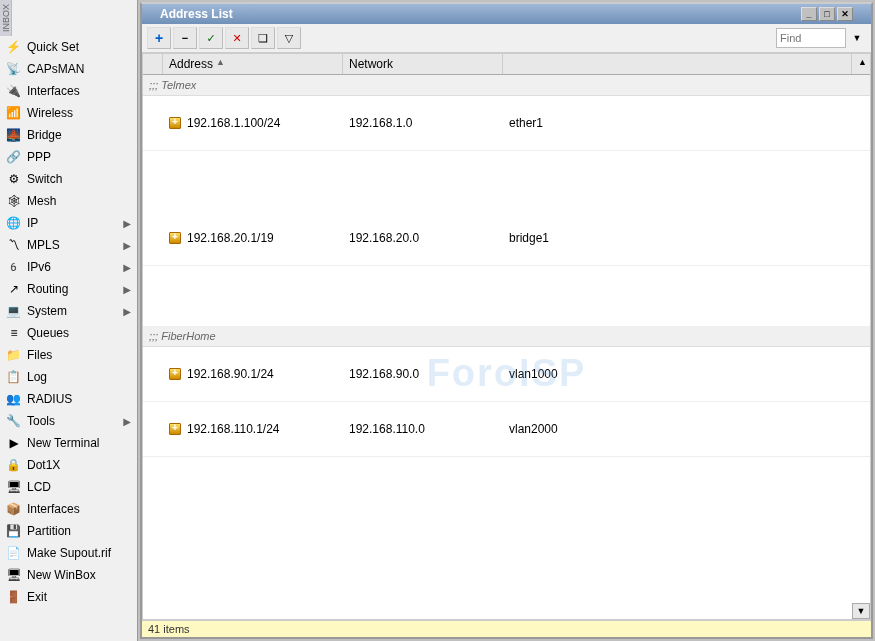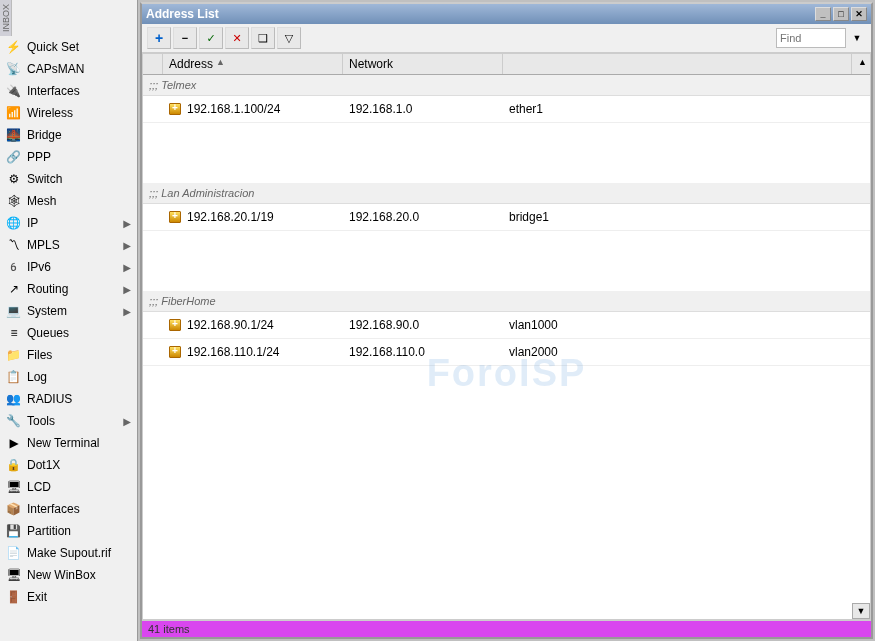--- a/index.html
+++ b/index.html
@@ -64,21 +64,21 @@
       border-top: 2px solid #ccc;
       flex: 1;
       display: flex;
       flex-direction: column;
       margin: 2px;
     }
 
     .window-titlebar {
       background: linear-gradient(to bottom, #a0b8d8, #7090b8);
       color: white;
-      padding: 3px 4px;
+      padding: 3px 18px;
       display: flex;
       align-items: center;
       justify-content: space-between;
       font-weight: bold;
       font-size: 12px;
     }
     .window-title-text {
       flex: 1;
     }
     .window-controls {
@@ -178,21 +178,21 @@
       color: #666;
       border-bottom: 1px solid #ddd;
       font-size: 11px;
     }
     .data-row {
       display: flex;
       border-bottom: 1px solid #eee;
       align-items: center;
     }
     .td-cell {
-      padding: 6px 6px;
+      padding: 20px 6px;
       overflow: hidden;
       text-overflow: ellipsis;
       white-space: nowrap;
     }
     .td-icon {
       display: inline-flex;
       align-items: center;
       gap: 3px;
     }
     .plus-icon {
@@ -228,21 +228,21 @@
       color: rgba(100, 160, 220, 0.2);
       pointer-events: none;
       user-select: none;
       white-space: nowrap;
       letter-spacing: 2px;
       margin-top: 36px;
     }
 
     
     .status-bar {
-      background: #d946ef;
+      background: #fef9c3;
       border-top: 1px solid #ccc;
       padding: 2px 6px;
       font-size: 11px;
       color: #333;
     }
 
     .left-strip {
       width: 12px;
       background: #d0d0d8;
       writing-mode: vertical-rl;
@@ -442,21 +442,20 @@
             <div class="td-cell col-check"></div>
             <div class="td-cell col-address td-icon">
               <span class="plus-icon"></span>
               <span>192.168.1.100/24</span>
             </div>
             <div class="td-cell col-network">192.168.1.0</div>
             <div class="td-cell col-interface">ether1</div>
             <div class="td-cell col-extra"></div>
           </div>
           <div style="height: 60px;"></div>
-          <div class="group-row">;;; Lan Administracion</div>
           <div class="data-row">
             <div class="td-cell col-check"></div>
             <div class="td-cell col-address td-icon">
               <span class="plus-icon"></span>
               <span>192.168.20.1/19</span>
             </div>
             <div class="td-cell col-network">192.168.20.0</div>
             <div class="td-cell col-interface">bridge1</div>
             <div class="td-cell col-extra"></div>
           </div>

